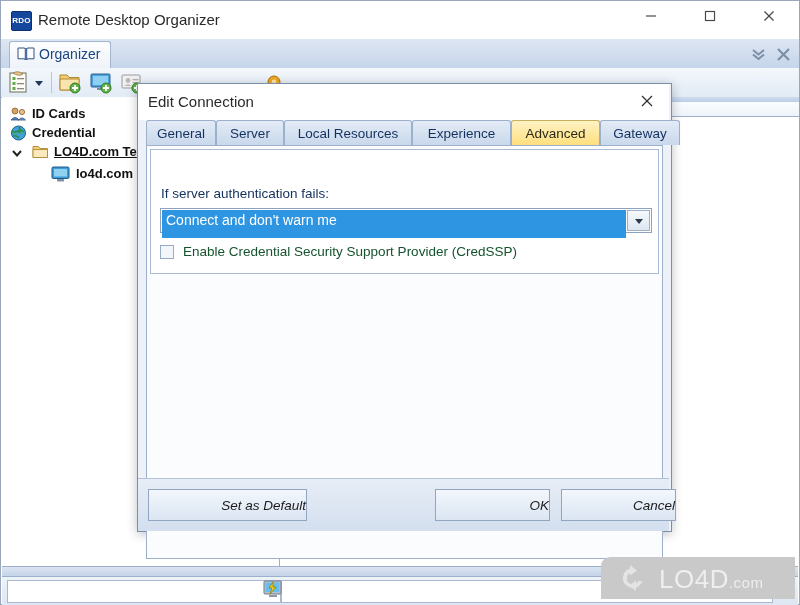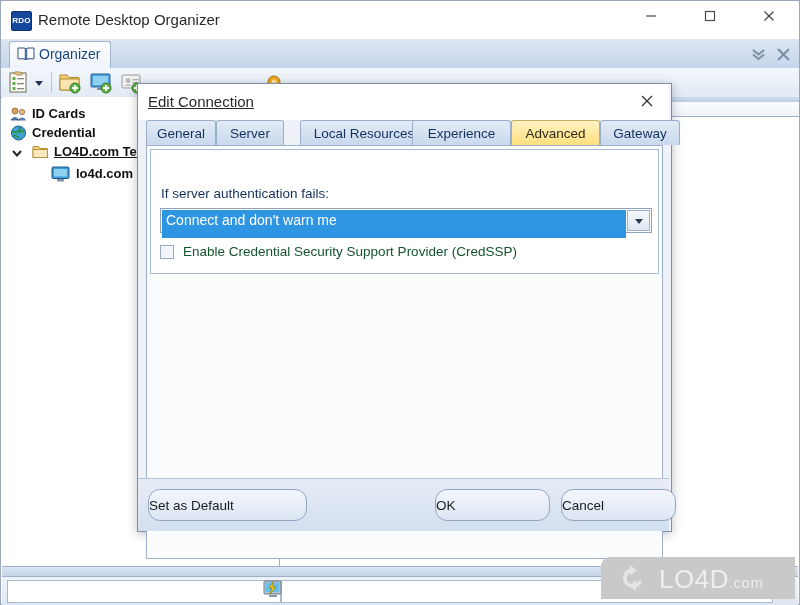--- a/index.html
+++ b/index.html
@@ -67,21 +67,21 @@
   .status-field{position:absolute;left:5px;top:3px;width:272px;height:21px;background:#fff;
                 border:1px solid #a8b8cf;}
   .status-field2{position:absolute;left:279px;top:3px;width:490px;height:21px;background:#fff;
                  border:1px solid #a8b8cf;}
   .status-icon{position:absolute;left:262px;top:579px;width:20px;height:18px;}
 
   
   .dialog{position:absolute;left:136px;top:82px;width:533px;height:447px;background:#eef2f8;
           border:1px solid #7d8ea8;box-shadow:0 2px 10px rgba(20,30,50,.28);}
   .dlg-title{position:absolute;left:0;top:0;width:531px;height:36px;background:#ffffff;}
-  .dlg-title .t{position:absolute;left:10px;top:9px;font-size:15px;color:#2a2a2a;text-decoration:underline;}
+  .dlg-title .t{position:absolute;left:10px;top:9px;font-size:15px;color:#2a2a2a;}
   .dlg-close{position:absolute;right:4px;top:3px;width:36px;height:28px;}
   .dlg-close svg{position:absolute;left:50%;top:50%;transform:translate(-50%,-50%);}
 
   .tabs{position:absolute;left:8px;top:36px;width:518px;height:26px;}
   .tab{position:absolute;top:0;height:25px;background:linear-gradient(#e3ebf6,#c9d8ec);
        border:1px solid #9db0cb;border-bottom:none;border-radius:3px 3px 0 0;
        font-size:13.5px;color:#14315e;text-align:center;line-height:25px;box-sizing:border-box;}
   .tab.sel{background:linear-gradient(#fff3c4,#ffdf7e);border-color:#c9ae5e;color:#2d2a18;z-index:4;}
 
   .tabbody{position:absolute;left:8px;top:61px;width:517px;height:414px;background:#fafcfe;
@@ -106,22 +106,22 @@
                     border-left:4px solid transparent;border-right:4px solid transparent;
                     border-top:5px solid #2b3a4e;}
   .chkrow{position:absolute;left:9px;top:93px;height:20px;}
   .chkbox{position:absolute;left:0;top:2px;width:14px;height:14px;background:#f2f5f9;
           border:1px solid #9aabc2;box-sizing:border-box;}
   .chkrow .cl{position:absolute;left:23px;top:1px;font-size:13.5px;color:#14532d;white-space:nowrap;}
 
   .btnrow{position:absolute;left:0;bottom:0;width:531px;height:52px;
           background:linear-gradient(#e7edf6,#d3dfef);border-top:1px solid #b3c2d6;}
   .btn{position:absolute;top:10px;height:32px;background:linear-gradient(#f3f7fc,#dbe5f2);
-       border:1px solid #93a6c1;border-radius:12px;font-size:13.5px;color:#1b1b1b;
-       text-align:left;line-height:32px;box-sizing:border-box;}
+       border:1px solid #93a6c1;border-radius:0;font-size:13.5px;color:#1b1b1b;
+       text-align:right;line-height:32px;box-sizing:border-box;font-style:italic;}
   .btn-default{left:10px;width:159px;}
   .btn-ok{left:297px;width:115px;}
   .btn-cancel{left:423px;width:115px;}
 
   
   .wm{position:absolute;left:600px;top:556px;width:194px;height:42px;background:#c9c9c9;
       border-radius:9px 0 0 0;}
   .wm .wmtxt{position:absolute;left:58px;top:7px;font-size:26px;color:#eeeeee;letter-spacing:.5px;}
   .wm .wmtxt small{font-size:15px;}
   .wm .wmlogo{position:absolute;left:12px;top:7px;width:40px;height:28px;}
@@ -303,21 +303,21 @@
         <svg width="13" height="13" viewBox="0 0 13 13">
           <line x1="1.5" y1="1.5" x2="11.5" y2="11.5" stroke="#333" stroke-width="1.3"></line>
           <line x1="11.5" y1="1.5" x2="1.5" y2="11.5" stroke="#333" stroke-width="1.3"></line>
         </svg>
       </div>
     </div>
 
     <div class="tabs">
       <div class="tab" style="left:0;width:70px;">General</div>
       <div class="tab" style="left:70px;width:68px;">Server</div>
-      <div class="tab" style="left:154px;width:128px;">Local Resources</div>
+      <div class="tab" style="left:138px;width:128px;">Local Resources</div>
       <div class="tab" style="left:266px;width:99px;">Experience</div>
       <div class="tab sel" style="left:365px;width:89px;">Advanced</div>
       <div class="tab" style="left:454px;width:80px;">Gateway</div>
     </div>
 
     <div class="tabbody">
 
       <div class="groupbox">
 
         <div class="lblrow">If server authentication fails:</div>

